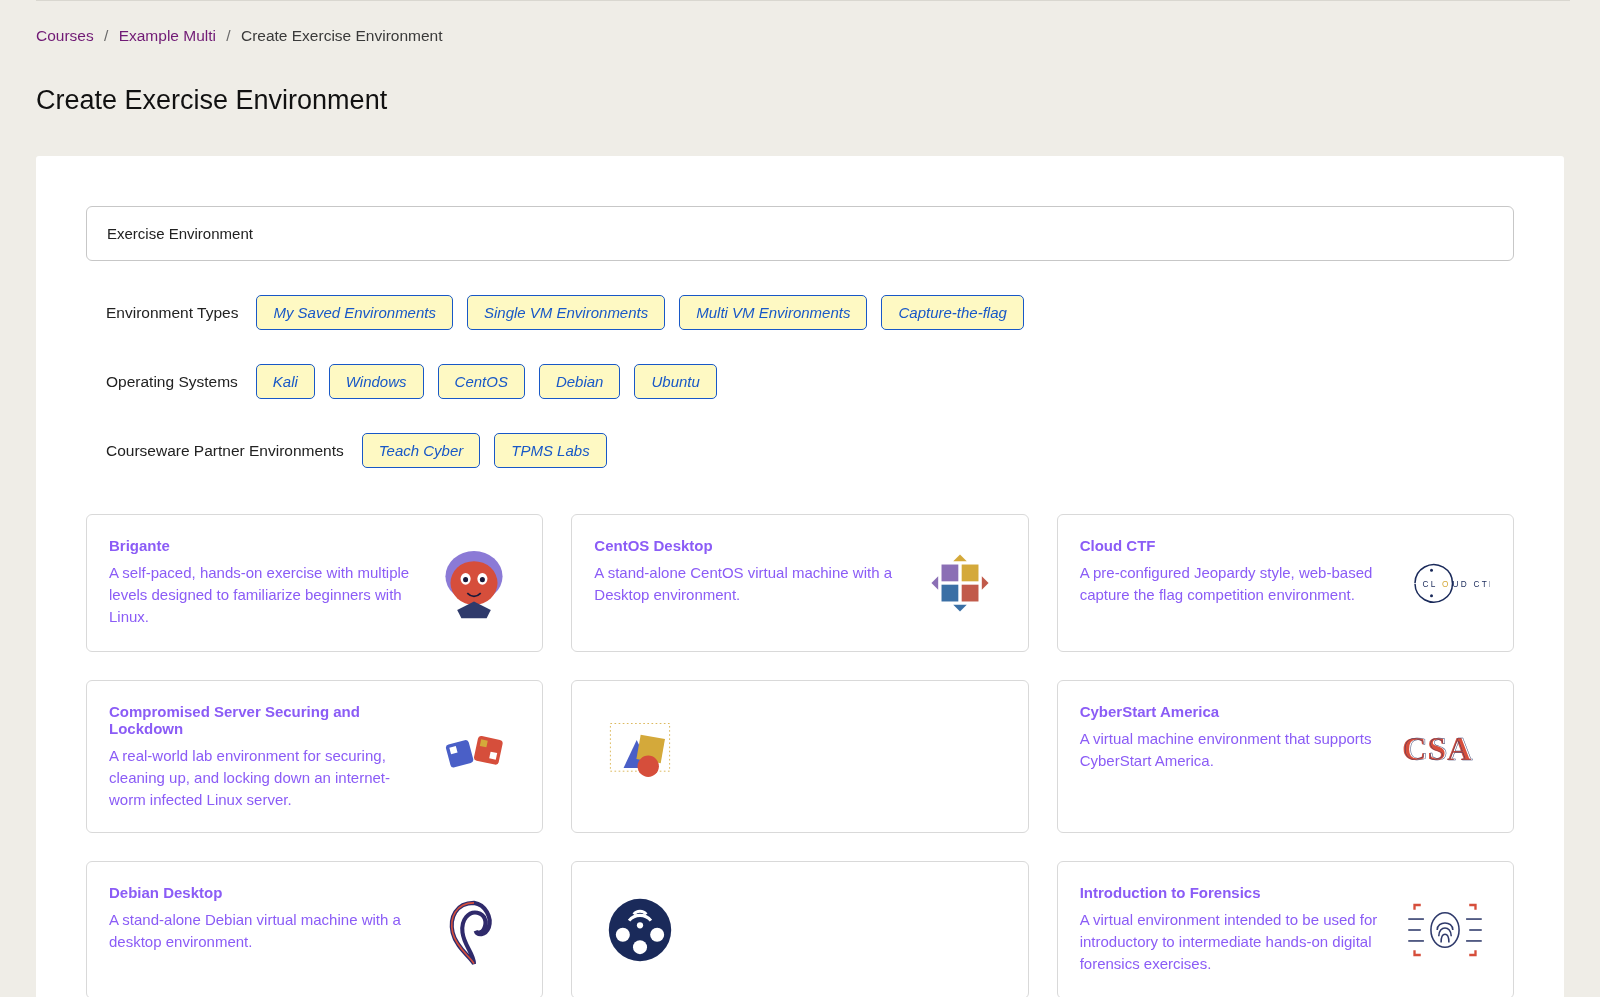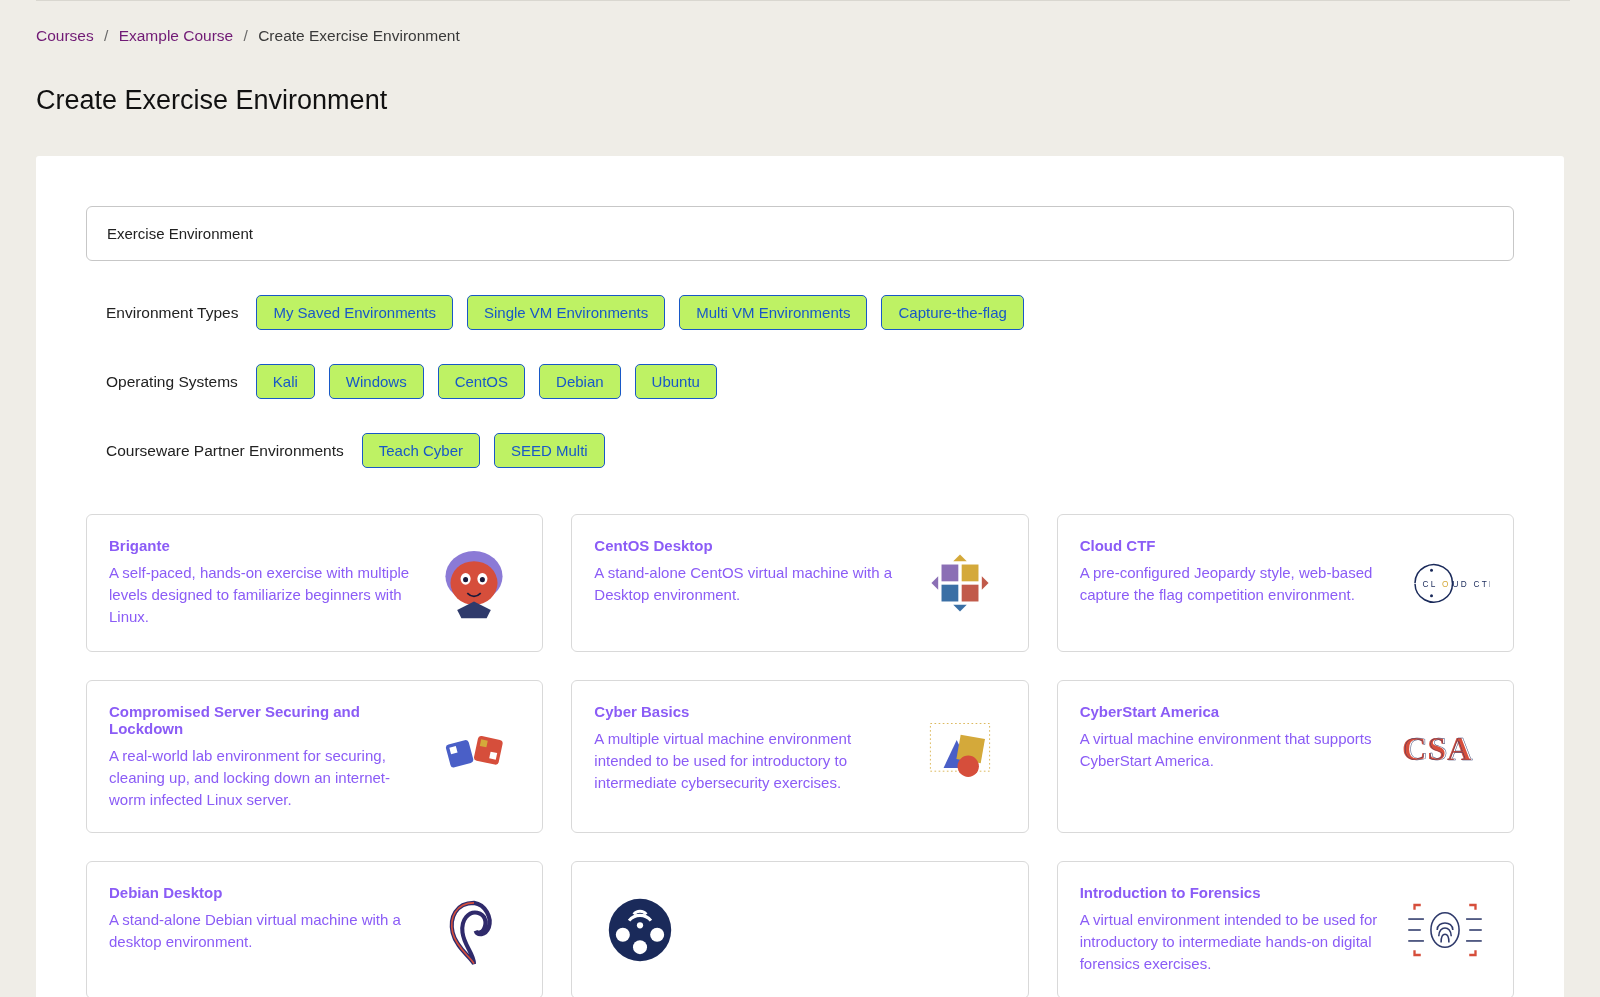--- a/index.html
+++ b/index.html
@@ -49,25 +49,26 @@
     font-size: 15.5px;
     color: #222;
     margin-right: 18px;
     white-space: nowrap;
     margin-left: 20px;
   }
   .pill-group { display: flex; flex-wrap: wrap; gap: 14px; }
   .pill {
     border: 1px solid #1858c7;
     color: #1858c7;
-    background: #bef264;
+    background: #fef9c3;
     border-radius: 5px;
     padding: 8px 16px;
     font-size: 15px;
     cursor: pointer;
+    font-style: italic;
   }
   .cards {
     display: grid;
     grid-template-columns: repeat(3, 1fr);
     gap: 28px;
     margin-top: 46px;
     padding-bottom: 10px;
   }
   .card {
     border: 1px solid #d9d9d9;
@@ -103,21 +104,21 @@
 </style>
 </head>
 <body>
 
 <div class="page-wrap">
   <div class="top-rule"></div>
 
   <nav class="breadcrumb">
     <a href="#">Courses</a>
     <span class="sep">/</span>
-    <a href="#">Example Course</a>
+    <a href="#">Example Multi</a>
     <span class="sep">/</span>
     <span class="current">Create Exercise Environment</span>
   </nav>
 
   <h1 class="page-title">Create Exercise Environment</h1>
 
   <div class="panel">
 
     <input class="name-input" type="text" value="Exercise Environment" style="">
 
@@ -142,21 +143,21 @@
         <button class="pill">Debian</button>
         <button class="pill">Ubuntu</button>
       </div>
     </div>
 
     
     <div class="filter-row">
       <span class="filter-label">Courseware Partner Environments</span>
       <div class="pill-group">
         <button class="pill">Teach Cyber</button>
-        <button class="pill">SEED Multi</button>
+        <button class="pill">TPMS Labs</button>
       </div>
     </div>
 
     
     <div class="cards">
 
       <div class="card">
         <div class="card-text">
           <div class="card-title">Brigante</div>
           <div class="card-desc">A self-paced, hands-on exercise with multiple levels designed to familiarize beginners with Linux.</div>
@@ -227,24 +228,20 @@
             <g transform="rotate(12 50 35)">
               <rect x="52" y="18" width="30" height="30" rx="4" fill="#d64e3b"></rect>
               <rect x="56" y="22" width="8" height="8" fill="#d4a93a"></rect>
               <rect x="70" y="34" width="8" height="8" fill="#fff"></rect>
             </g>
           </svg>
         </div>
       </div>
 
       <div class="card">
-        <div class="card-text">
-          <div class="card-title">Cyber Basics</div>
-          <div class="card-desc">A multiple virtual machine environment intended to be used for introductory to intermediate cybersecurity exercises.</div>
-        </div>
         <div class="card-thumb">
           <svg width="84" height="74" viewBox="0 0 100 90">
             <rect x="14" y="14" width="72" height="58" fill="none" stroke="#d4a93a" stroke-width="1" stroke-dasharray="2 3"></rect>
             <polygon points="30,68 46,34 62,68" fill="#4a5fc7"></polygon>
             <rect x="48" y="30" width="30" height="30" fill="#d4a93a" transform="rotate(10 63 45)"></rect>
             <circle cx="60" cy="66" r="13" fill="#d64e3b"></circle>
           </svg>
         </div>
       </div>
 

